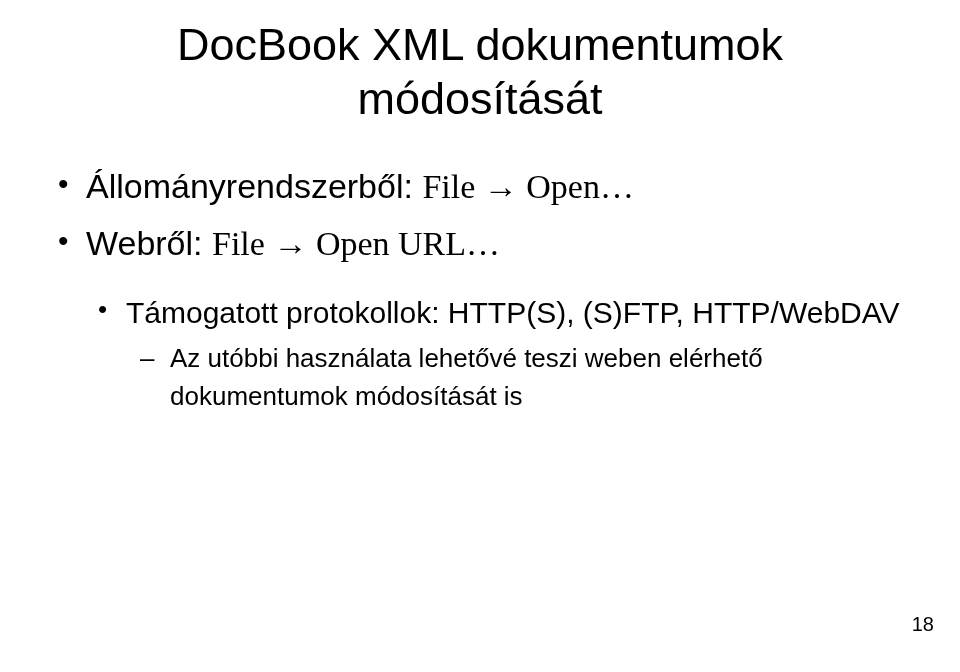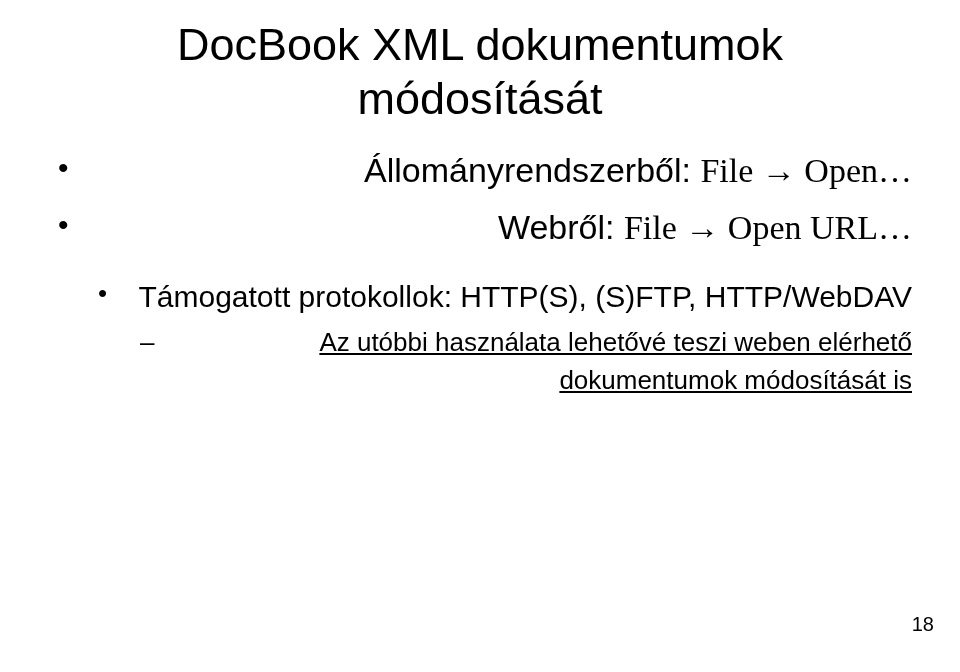--- a/index.html
+++ b/index.html
@@ -14,31 +14,30 @@
       font-family: "Liberation Sans", "DejaVu Sans", Arial, sans-serif;
       color: #000000;
       position: relative;
       padding: 18px 48px 0 48px;
     }
     .title {
       font-size: 45px;
       font-weight: 400;
       text-align: center;
       line-height: 1.2;
-      margin-bottom: 20px;
+      margin-bottom: 36px;
       letter-spacing: 0px;
     }
     .content {
       font-size: 34px;
       line-height: 1.45;
     }
     ul.level1 {
       list-style: none;
       padding-left: 0;
-      text-align: right;
     }
     ul.level1 > li {
       position: relative;
       padding-left: 38px;
       margin-bottom: 8px;
     }
     ul.level1 > li::before {
       content: "•";
       position: absolute;
       left: 10px;
@@ -67,21 +66,20 @@
     ul.level3 {
       list-style: none;
       padding-left: 0;
       margin-top: 6px;
     }
     ul.level3 > li {
       position: relative;
       padding-left: 44px;
       font-size: 26px;
       line-height: 1.45;
-      text-decoration: underline;
     }
     ul.level3 > li::before {
       content: "–";
       position: absolute;
       left: 14px;
       top: 0;
       font-size: 26px;
     }
     .serif {
       font-family: "Liberation Serif", "DejaVu Serif", "Times New Roman", serif;

